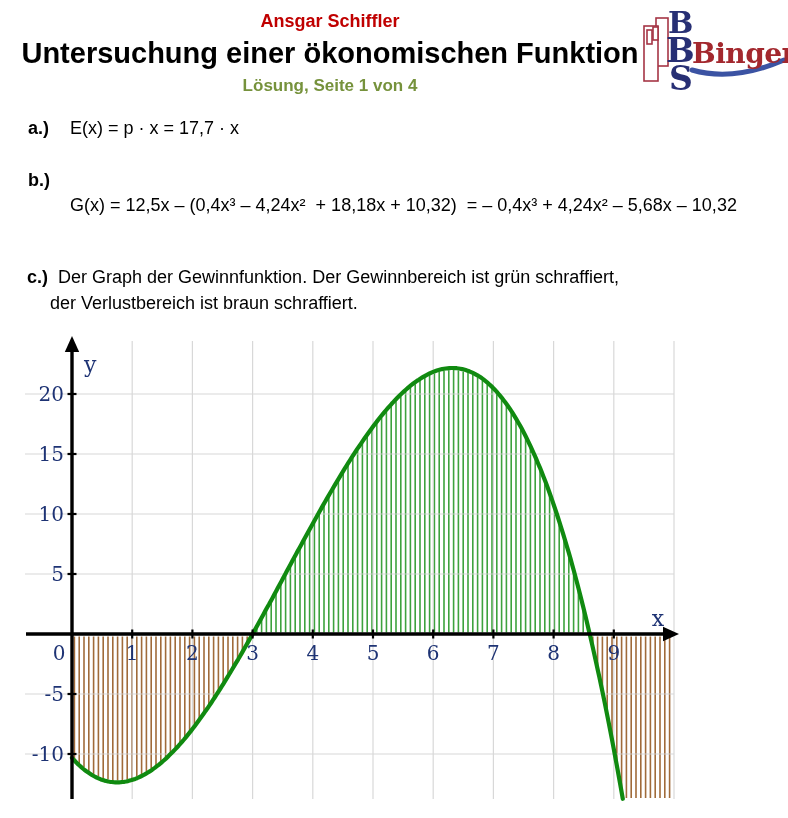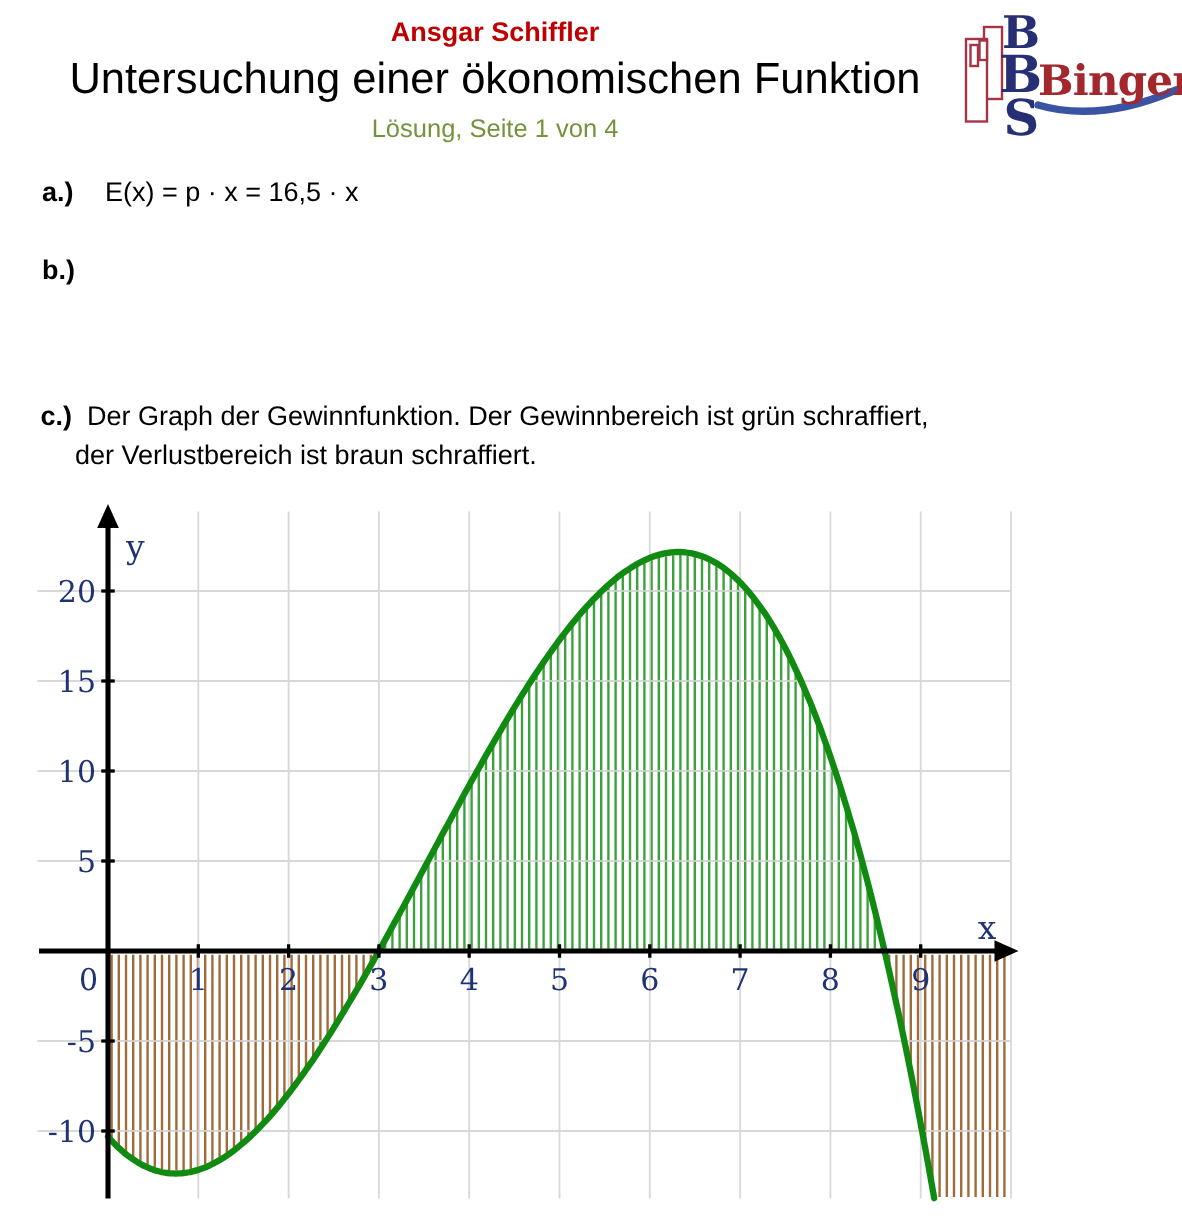--- a/index.html
+++ b/index.html
@@ -2,22 +2,22 @@
 <html><head>
 <meta charset="utf-8">
 <style>
   html,body{margin:0;padding:0;background:#ffffff;}
   .page{position:relative;width:788px;height:818px;background:#ffffff;
         font-family:"Liberation Sans",sans-serif;overflow:hidden;}
 
   
   .title-block{position:absolute;left:0;top:10px;width:660px;text-align:center;}
   .author{font-size:18px;font-weight:bold;color:#c00000;line-height:22px;}
-  .main-title{font-size:29px;font-weight:400;color:#000;margin:4px 0 0;line-height:34px;}
-  .subtitle{font-size:17px;font-weight:normal;color:#76923c;margin-top:6px;line-height:20px;}
+  .main-title{font-size:29px;font-weight:700;color:#000;margin:4px 0 0;line-height:34px;}
+  .subtitle{font-size:17px;font-weight:bold;color:#76923c;margin-top:6px;line-height:20px;}
 
   
   .logo{position:absolute;left:638px;top:2px;width:150px;height:98px;}
   .logo svg{position:absolute;left:0;top:0;}
   .logo span{position:absolute;font-family:"DejaVu Serif",serif;font-weight:bold;color:#272f74;line-height:1;}
   .logo-b1{left:30px;top:6px;font-size:30px;}
   .logo-b2{left:28px;top:31px;font-size:34px;}
   .logo-s{left:31px;top:60px;font-size:33px;}
   .logo-city{left:54px;top:38px;font-size:28px;color:#a3282e !important;letter-spacing:-0.5px;}
 
@@ -59,25 +59,28 @@
       <path d="M54,68 Q95,80 146,58" fill="none" stroke="#3b53a3" stroke-width="5" stroke-linecap="round"></path>
     </svg>
     <span class="logo-b1">B</span>
     <span class="logo-b2">B</span>
     <span class="logo-s">S</span>
     <span class="logo-city">Bingen</span>
   </div>
 
   <div class="row" id="row-a">
     <span class="item-label wide-label">a.)</span>
-    <span class="formula">E(x) = p · x = 16,5 · x</span>
+    <span class="formula">E(x) = p · x = 17,7 · x</span>
   </div>
 
   <div class="row" id="row-b1">
     <span class="item-label wide-label">b.)</span>
+  </div>
+  <div class="row" id="row-b2">
+    <span class="formula">G(x) = 12,5x – (0,4x³ – 4,24x²  + 18,18x + 10,32)  = – 0,4x³ + 4,24x² – 5,68x – 10,32</span>
   </div>
 
   <div class="row" id="row-c1">
     <span class="item-label narrow-label">c.)</span>
     <span class="bodytext">Der Graph der Gewinnfunktion. Der Gewinnbereich ist grün schraffiert,</span>
   </div>
   <div class="row" id="row-c2">
     <span class="bodytext">der Verlustbereich ist braun schraffiert.</span>
   </div>
 

